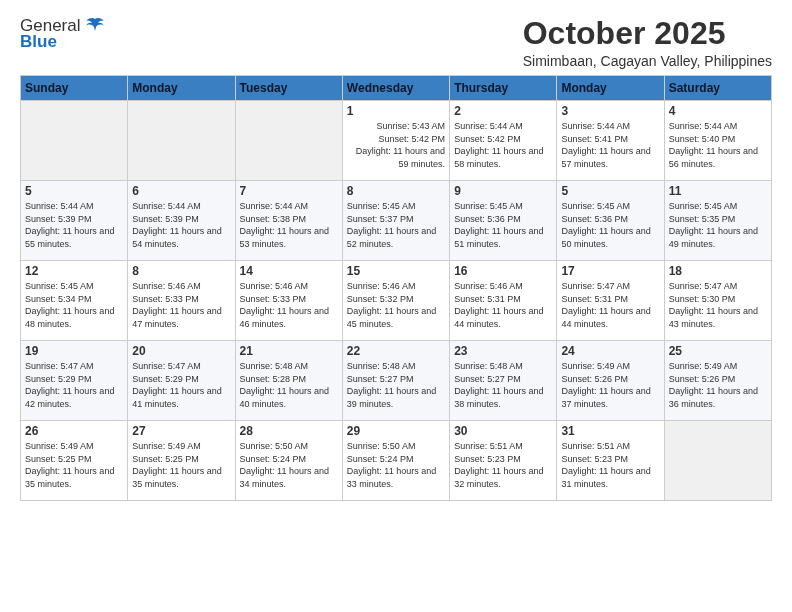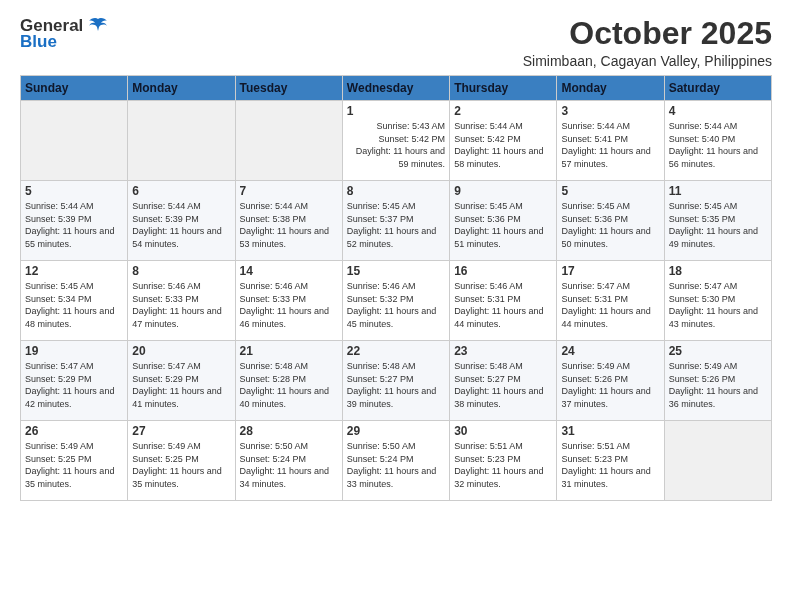--- a/index.html
+++ b/index.html
@@ -24,33 +24,32 @@
       display: flex;
       flex-direction: column;
       align-items: flex-start;
     }
     .logo-row {
       display: flex;
       align-items: center;
       gap: 2px;
     }
     .title-section {
-      text-align: right;
+      text-align: left;
     }
     .month-title {
       font-size: 32px;
       font-weight: bold;
       color: #333;
       line-height: 1.1;
     }
     .subtitle {
       font-size: 14px;
       color: #333;
       margin-top: 2px;
-      margin-left: 48px;
     }
     .calendar {
       width: 100%;
       border-collapse: collapse;
       table-layout: fixed;
     }
     .calendar th {
       background: #3a7fc1;
       color: #0f172a;
       font-size: 12px;
@@ -87,21 +86,21 @@
       background: #f0f0f0 !important;
     }
   </style>
 </head>
 <body>
 
 <div class="container">
   <div class="header">
     <div class="logo">
       <div class="logo-row">
-        <span style="font-size:17px;font-weight:bold;color:#333;">General</span>
+        <span style="font-size:17px;font-weight:normal;color:#333;">General</span>
         <svg width="22" height="18" viewBox="0 0 22 18" style="margin-left:2px;">
           <path d="M11 2 C13 0, 18 1, 20 4 C18 3, 15 4, 14 6 C16 5, 19 6, 20 9 C18 7, 14 7, 12 10 L11 14 L10 10 C8 7, 4 7, 2 9 C3 6, 6 5, 8 6 C7 4, 4 3, 2 4 C4 1, 9 0, 11 2Z" fill="#1a6fc4"></path>
         </svg>
       </div>
       <div style="font-size:17px;font-weight:bold;color:#1a6fc4;margin-top:-4px;">Blue</div>
     </div>
     <div class="title-section">
       <div class="month-title">October 2025</div>
       <div class="subtitle">Simimbaan, Cagayan Valley, Philippines</div>
     </div>

